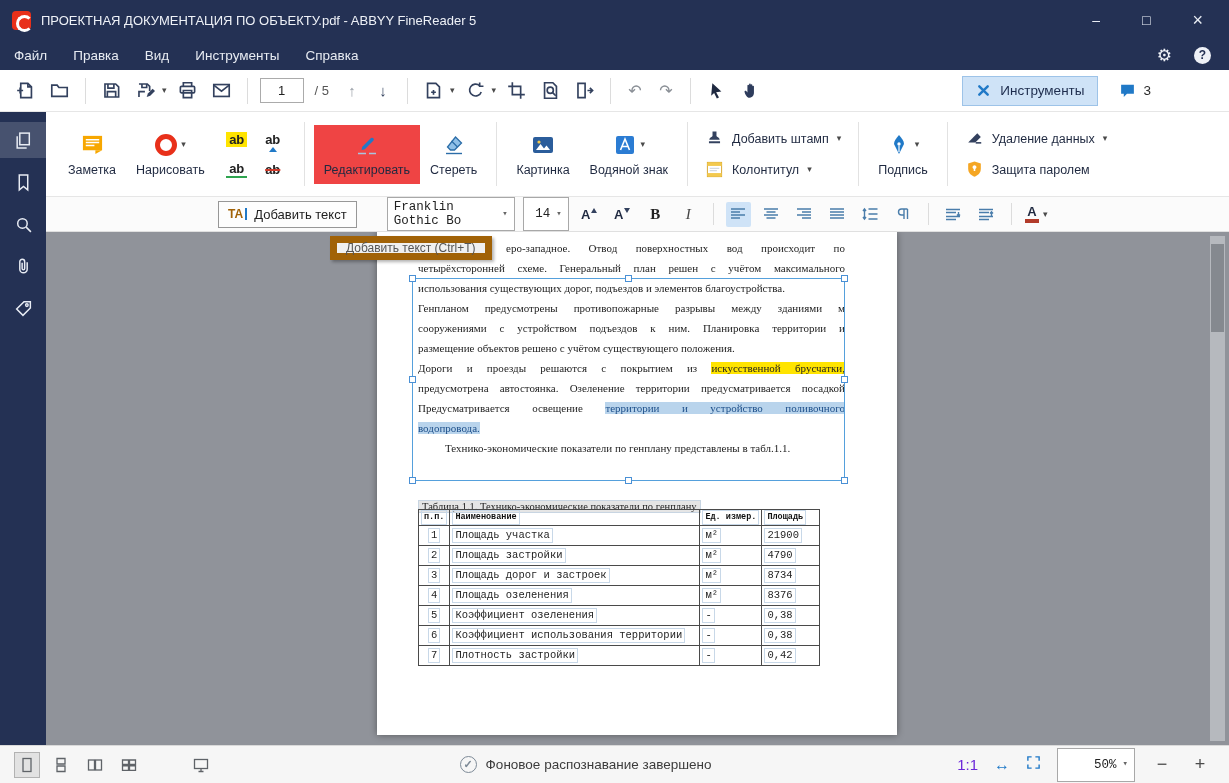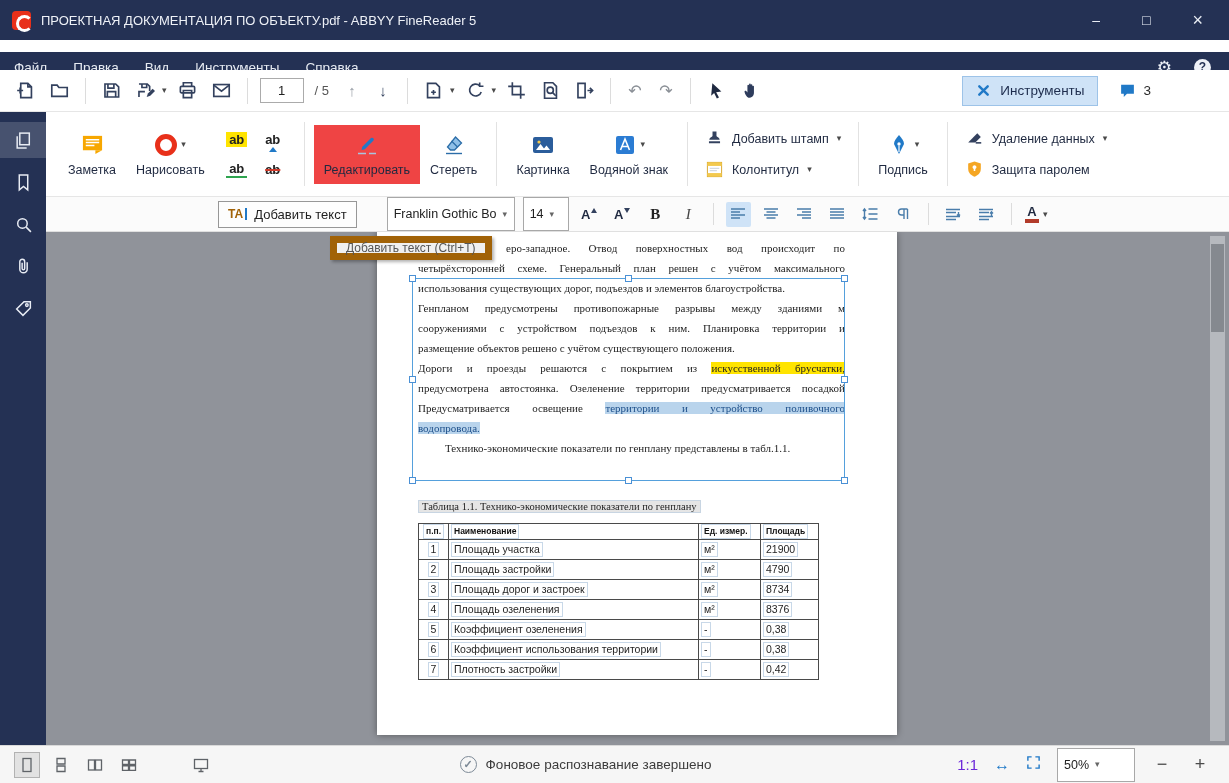--- a/index.html
+++ b/index.html
@@ -10,21 +10,21 @@
   
   #titlebar{position:absolute;left:0;top:0;width:100%;height:40px;background:#243154;display:flex;align-items:center;padding:0 0 0 12px;}
   .logo{width:19px;height:19px;border-radius:4px;background:#e8301a;position:relative;flex:0 0 auto;}
   .logo::after{content:"";position:absolute;left:4px;top:4px;width:11px;height:11px;border:3px solid #fff;border-right-color:transparent;border-radius:50%;}
   .wtitle{color:#eef1f7;font-size:13px;margin-left:10px;white-space:nowrap;}
   .winbtns{margin-left:auto;display:flex;align-items:center;gap:42px;padding-right:26px;color:#e9edf4;}
   .wb{font-size:14px;cursor:default;line-height:1;}
   .wb.close{font-size:18px;}
 
   
-  #menubar{position:absolute;left:0;top:52px;width:100%;height:30px;background:#243154;display:flex;align-items:center;gap:26px;padding-left:14px;color:#e7ebf2;font-size:13.5px;}
+  #menubar{position:absolute;left:0;top:40px;width:100%;height:30px;background:#243154;display:flex;align-items:center;gap:26px;padding-left:14px;color:#e7ebf2;font-size:13.5px;}
   .menu-item{cursor:default;}
   .menu-right{margin-left:auto;display:flex;align-items:center;gap:22px;padding-right:18px;}
   .gear{font-size:17px;color:#eef1f7;}
   .helpq{width:17px;height:17px;border-radius:50%;background:#eef1f7;color:#243154;font-weight:bold;font-size:12px;display:flex;align-items:center;justify-content:center;}
 
   
   #toolbar{position:absolute;left:0;top:70px;width:100%;height:42px;background:#fff;border-bottom:1px solid #e6e6e6;display:flex;align-items:center;padding:0 0 0 12px;gap:7px;}
   .tbtn{width:27px;height:27px;display:flex;align-items:center;justify-content:center;border-radius:3px;}
   .tbtn svg{width:19px;height:19px;}
   .tsep{width:1px;height:26px;background:#dcdcdc;margin:0 5px;flex:0 0 auto;}
@@ -57,21 +57,21 @@
   .ab-s{text-decoration:line-through;text-decoration-color:#d03a2b;text-decoration-thickness:2px;padding:1px 3px;}
   .rstack{display:flex;flex-direction:column;justify-content:center;gap:12px;padding:0 8px;}
   .rrow{display:flex;align-items:center;gap:8px;font-size:12.5px;color:#1f2940;white-space:nowrap;}
   .rrow svg{width:19px;height:19px;}
   .rtool svg.big{width:24px;height:24px;}
 
   
   #formatbar{position:absolute;left:46px;top:197px;width:1183px;height:35px;background:#fbfbfb;border-bottom:1px solid #e0e0e0;display:flex;align-items:center;padding-left:172px;gap:8px;color:#333;}
   .addtext-btn{display:flex;align-items:center;gap:7px;height:27px;padding:0 9px;border:1px solid #979797;background:#fdfdfd;font-size:13px;color:#222;}
   .ta-ic{font-weight:bold;font-size:12px;color:#a16207;border-right:2px solid #2079c7;padding-right:2px;line-height:1;}
-  .combo{display:flex;align-items:center;justify-content:flex-start;border:1px solid #a8a8a8;background:#fff;height:25px;padding:16px 6px;font-size:12.5px;color:#222;}
+  .combo{display:flex;align-items:center;justify-content:flex-end;border:1px solid #a8a8a8;background:#fff;height:25px;padding:16px 6px;font-size:12.5px;color:#222;font-family:Liberation Mono, monospace;}
   .combo .caret{color:#666;margin-left:6px;}
   .combo.font{width:128px;margin-left:22px;}
   .combo.size{width:46px;}
   .fbtn{min-width:25px;height:25px;display:flex;align-items:center;justify-content:center;border-radius:2px;}
   .fbtn.sel{background:#cfe3f7;}
   .sizeicon{font-size:13px;color:#1f2940;position:relative;font-weight:bold;}
   .tri{display:inline-block;width:0;height:0;border-left:3.5px solid transparent;border-right:3.5px solid transparent;vertical-align:super;margin-left:1px;}
   .tri.up{border-bottom:5px solid #33415e;}
   .tri.dn{border-top:5px solid #33415e;}
   .fmt-b{font-family:"Liberation Serif",serif;font-weight:bold;font-size:15px;color:#222;}
@@ -98,21 +98,21 @@
   .doc-line.indent{padding-left:27px;}
   .hl-yellow{background:#ffe400;}
   .hl-blue{background:#b9d4ec;color:#1d4f8a;}
   #sel-frame{position:absolute;left:35px;top:46px;width:433px;height:203px;border:1px solid #55a0dc;}
   .hnd{position:absolute;width:7px;height:7px;background:#fff;border:1px solid #4a90d5;}
   .h-tl{left:-4px;top:-4px;} .h-tm{left:calc(50% - 4px);top:-4px;} .h-tr{right:-4px;top:-4px;}
   .h-ml{left:-4px;top:calc(50% - 4px);} .h-mr{right:-4px;top:calc(50% - 4px);}
   .h-bl{left:-4px;bottom:-4px;} .h-bm{left:calc(50% - 4px);bottom:-4px;} .h-br{right:-4px;bottom:-4px;}
   #tbl-caption{position:absolute;left:41px;top:269px;font-family:"Liberation Serif",serif;font-size:10.5px;color:#1e1e1e;}
   .capbox{background:#e5e5e5;border:1px solid #c8d5e2;padding:0 3px;}
-  #doc-table{position:absolute;left:41px;top:291px;border-collapse:collapse;font-family:Liberation Sans, sans-serif;table-layout:fixed;}
+  #doc-table{position:absolute;left:41px;top:277px;border-collapse:collapse;font-family:Liberation Mono, monospace;table-layout:fixed;}
   #doc-table th,#doc-table td{border:1px solid #4a4a4a;padding:0 2px;vertical-align:middle;overflow:hidden;white-space:nowrap;}
   #doc-table th{font-size:8.5px;font-weight:bold;height:15px;text-align:left;color:#111;}
   #doc-table td{font-size:10.5px;height:20px;color:#1e1e1e;}
   #doc-table td:first-child{text-align:center;}
   .cellbox{display:inline-block;border:1px solid #c8d8e8;padding:0 2px;line-height:13px;max-width:100%;}
   #vscroll{position:absolute;right:4px;top:4px;bottom:4px;width:15px;background:#b6b9be;}
   #vthumb{position:absolute;left:1px;right:1px;top:8px;height:88px;background:#85898f;}
 
   
   #tooltip{position:absolute;left:330px;top:236px;height:24px;display:flex;align-items:center;padding:0 9px;background:#f0f0f0;border:7px solid #a16207;font-size:12px;color:#555;box-shadow:2px 2px 3px rgba(0,0,0,.3);z-index:60;white-space:nowrap;}

